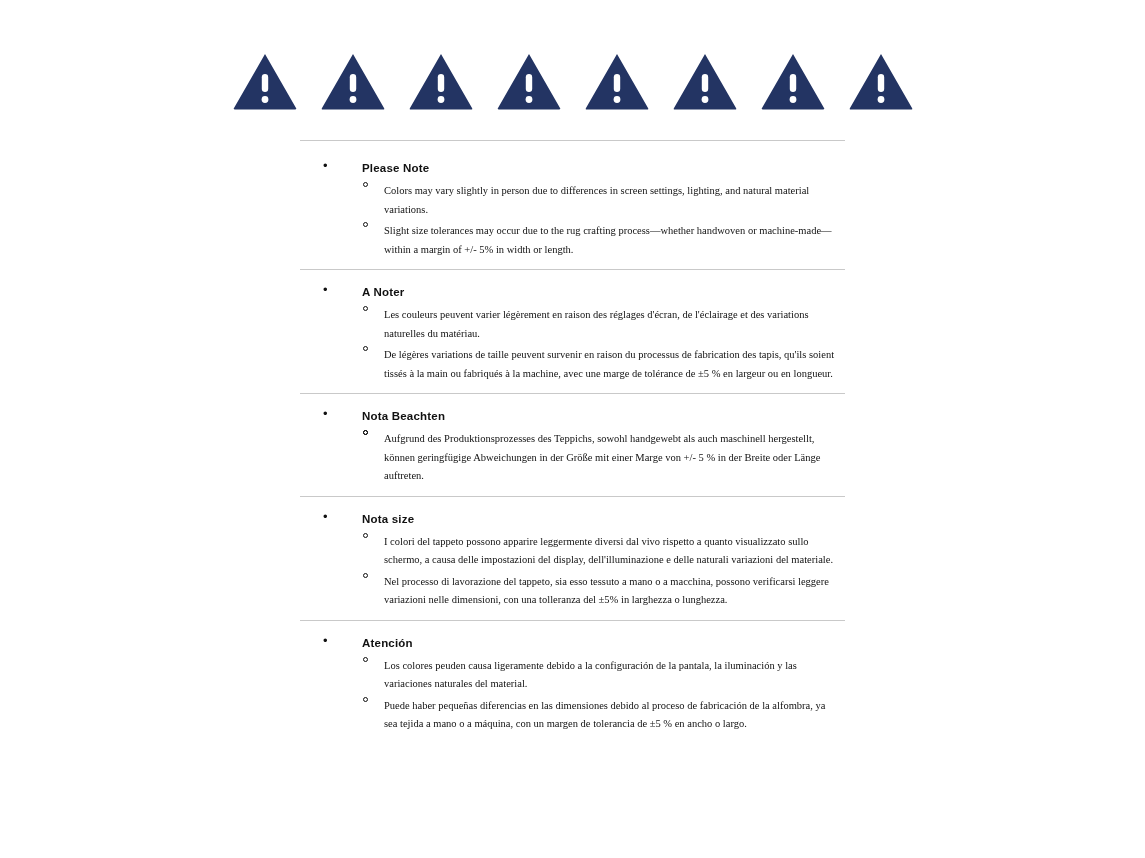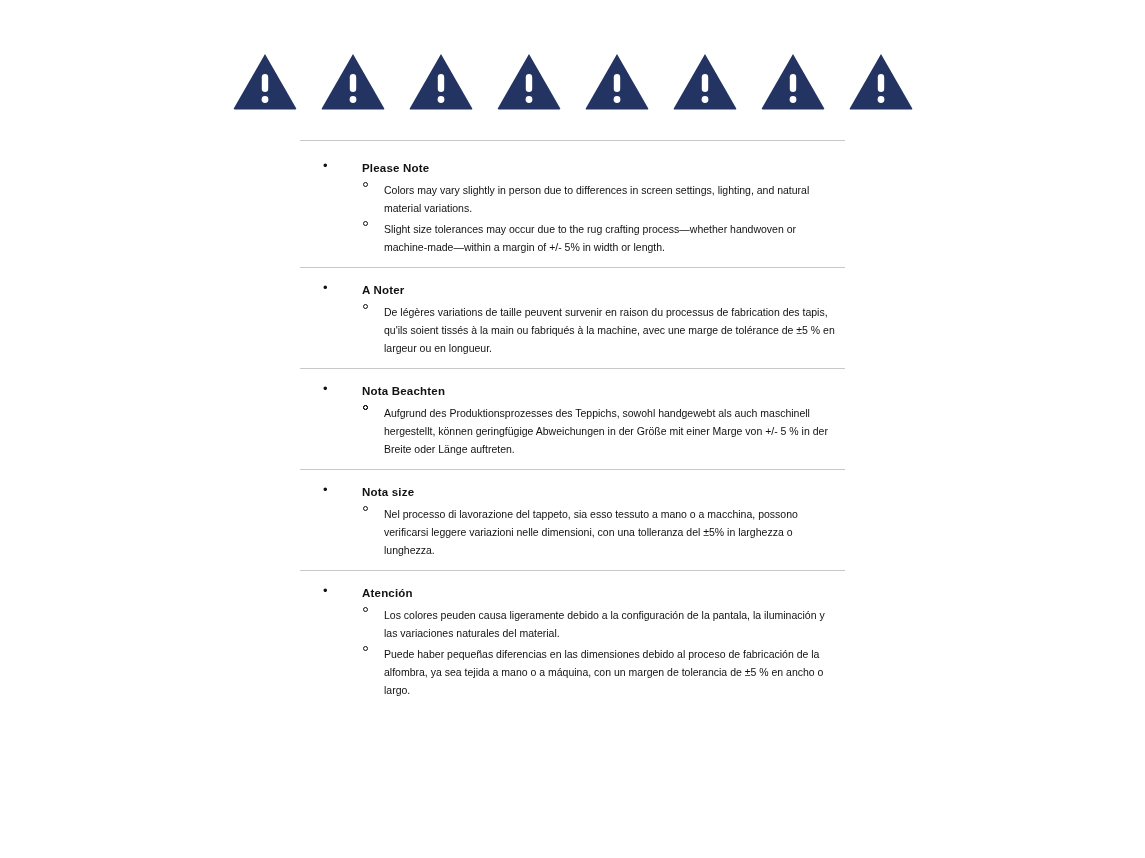--- a/index.html
+++ b/index.html
@@ -74,20 +74,21 @@
     font-weight: bold;
     letter-spacing: 0.2px;
     line-height: 15px;
     color: #111;
     margin-left: 20px;
   }
   .lvl2 {
     position: relative;
     padding-left: 84px;
     margin: 0 8px 3px 0;
+    font-family: Liberation Serif, serif;
   }
   .lvl2 .bullet-o {
     position: absolute;
     left: 63px;
     top: 2px;
     width: 5px;
     height: 5px;
     border: 1px solid #111;
     border-radius: 50%;
     box-sizing: border-box;
@@ -173,31 +174,33 @@
     <hr class="rule top-rule">
     <div id="sections">
         <div class="section">
           <div class="lvl1"><span class="bullet">•</span><span class="lvl1-label">Please Note</span></div>
           <div class="lvl2"><span class="bullet-o"></span><span class="lvl2-text">Colors may vary slightly in person due to differences in screen settings, lighting, and natural material variations.</span></div>
           <div class="lvl2"><span class="bullet-o"></span><span class="lvl2-text">Slight size tolerances may occur due to the rug crafting process—whether handwoven or machine-made—within a margin of +/- 5% in width or length.</span></div>
         </div>
         <hr class="rule sect-rule">
         <div class="section">
           <div class="lvl1"><span class="bullet">•</span><span class="lvl1-label">A Noter</span></div>
+          <div class="lvl2"><span class="bullet-o"></span><span class="lvl2-text">Les couleurs peuvent varier légèrement en raison des réglages d'écran, de l'éclairage et des variations naturelles du matériau.</span></div>
           <div class="lvl2"><span class="bullet-o"></span><span class="lvl2-text">De légères variations de taille peuvent survenir en raison du processus de fabrication des tapis, qu'ils soient tissés à la main ou fabriqués à la machine, avec une marge de tolérance de ±5 % en largeur ou en longueur.</span></div>
         </div>
         <hr class="rule sect-rule">
         <div class="section">
           <div class="lvl1"><span class="bullet">•</span><span class="lvl1-label">Nota Beachten</span></div>
           <div class="lvl2"><span class="bullet-o"></span></div>
           <div class="lvl2"><span class="bullet-o"></span><span class="lvl2-text">Aufgrund des Produktionsprozesses des Teppichs, sowohl handgewebt als auch maschinell hergestellt, können geringfügige Abweichungen in der Größe mit einer Marge von +/- 5 % in der Breite oder Länge auftreten.</span></div>
         </div>
         <hr class="rule sect-rule">
         <div class="section">
           <div class="lvl1"><span class="bullet">•</span><span class="lvl1-label">Nota size</span></div>
+          <div class="lvl2"><span class="bullet-o"></span><span class="lvl2-text">I colori del tappeto possono apparire leggermente diversi dal vivo rispetto a quanto visualizzato sullo schermo, a causa delle impostazioni del display, dell'illuminazione e delle naturali variazioni del materiale.</span></div>
           <div class="lvl2"><span class="bullet-o"></span><span class="lvl2-text">Nel processo di lavorazione del tappeto, sia esso tessuto a mano o a macchina, possono verificarsi leggere variazioni nelle dimensioni, con una tolleranza del ±5% in larghezza o lunghezza.</span></div>
         </div>
         <hr class="rule sect-rule">
         <div class="section">
           <div class="lvl1"><span class="bullet">•</span><span class="lvl1-label">Atención</span></div>
           <div class="lvl2"><span class="bullet-o"></span><span class="lvl2-text">Los colores peuden causa ligeramente debido a la configuración de la pantala, la iluminación y las variaciones naturales del material.</span></div>
           <div class="lvl2"><span class="bullet-o"></span><span class="lvl2-text">Puede haber pequeñas diferencias en las dimensiones debido al proceso de fabricación de la alfombra, ya sea tejida a mano o a máquina, con un margen de tolerancia de ±5 % en ancho o largo.</span></div>
         </div>
         <div class="bottom-spacer"></div>
       </div>

